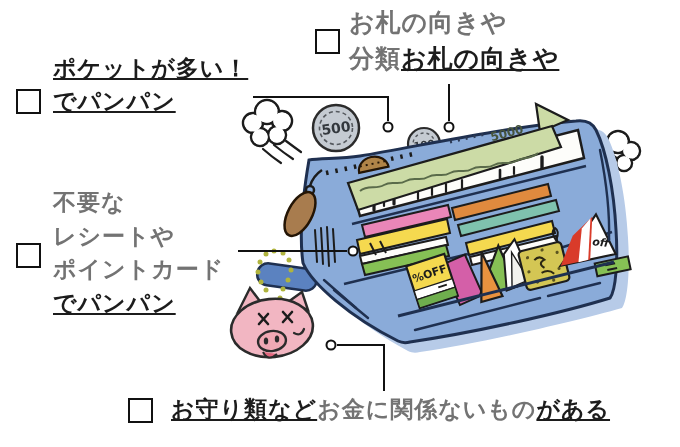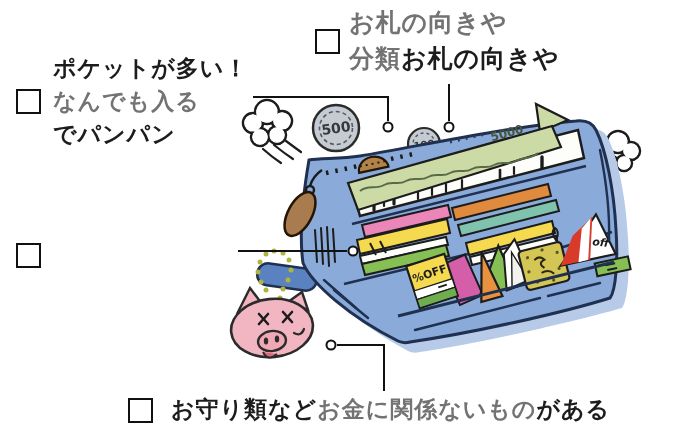--- a/index.html
+++ b/index.html
@@ -17,21 +17,21 @@
     position:absolute;left:0;top:0;width:680px;height:447px;
   }
   .label{
     position:absolute;
     font-weight:600;
     letter-spacing:1px;
     line-height:33px;
     white-space:nowrap;
   }
   .label .ln{white-space:nowrap;}
-  .black{color:#1c1c1c;}
+  .black{color:#1c1c1c;text-decoration:underline;}
   .blue{color:#737373;}
   .checkbox{
     position:absolute;
     width:21px;height:21px;
     border:2.5px solid #111111;
     background:#ffffff;
     box-sizing:content-box;
   }
   #label-pockets{left:53px;top:52px;font-size:23px;}
   #checkbox-pockets{left:16px;top:89px;}
@@ -318,30 +318,35 @@
       <g>
         <circle cx="331" cy="345" r="4.5" fill="#ffffff"></circle>
         <polyline points="337,345 384,345 384,391"></polyline>
       </g>
     </g>
   </svg>
 
   <div class="checkbox" id="checkbox-pockets"></div>
   <div class="label" id="label-pockets">
     <div class="ln black">ポケットが多い！</div>
-    <div class="ln blue">なんでも入る</div>
     <div class="ln black">でパンパン</div>
   </div>
 
   <div class="checkbox" id="checkbox-bills"></div>
   <div class="label" id="label-bills">
     <div class="ln blue">お札の向きや</div>
     <div class="ln"><span class="blue">分類</span><span class="black">お札の向きや</span></div>
   </div>
 
   <div class="checkbox" id="checkbox-receipts"></div>
+  <div class="label" id="label-receipts">
+    <div class="ln blue">不要な</div>
+    <div class="ln blue">レシートや</div>
+    <div class="ln blue">ポイントカード</div>
+    <div class="ln black">でパンパン</div>
+  </div>
 
   <div class="checkbox" id="checkbox-charms"></div>
   <div class="label" id="label-charms">
     <span class="black">お守り類など</span><span class="blue">お金に関係ないもの</span><span class="black">がある</span>
   </div>
 
 </div>
 
 </body></html>

